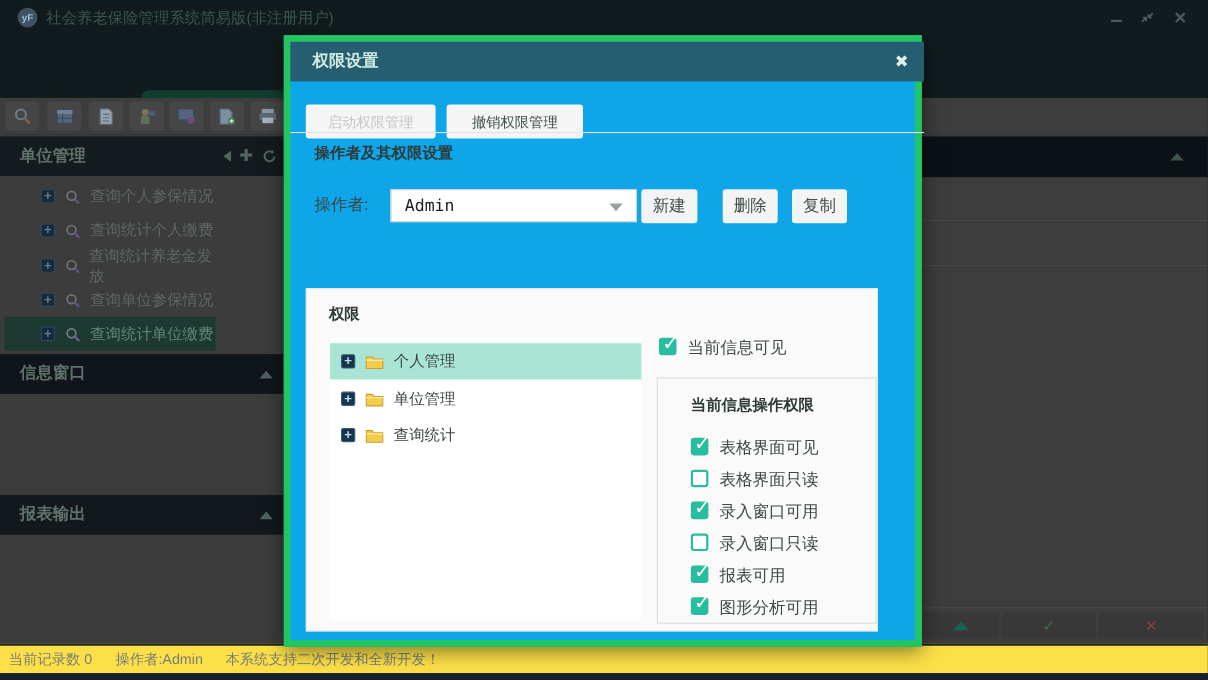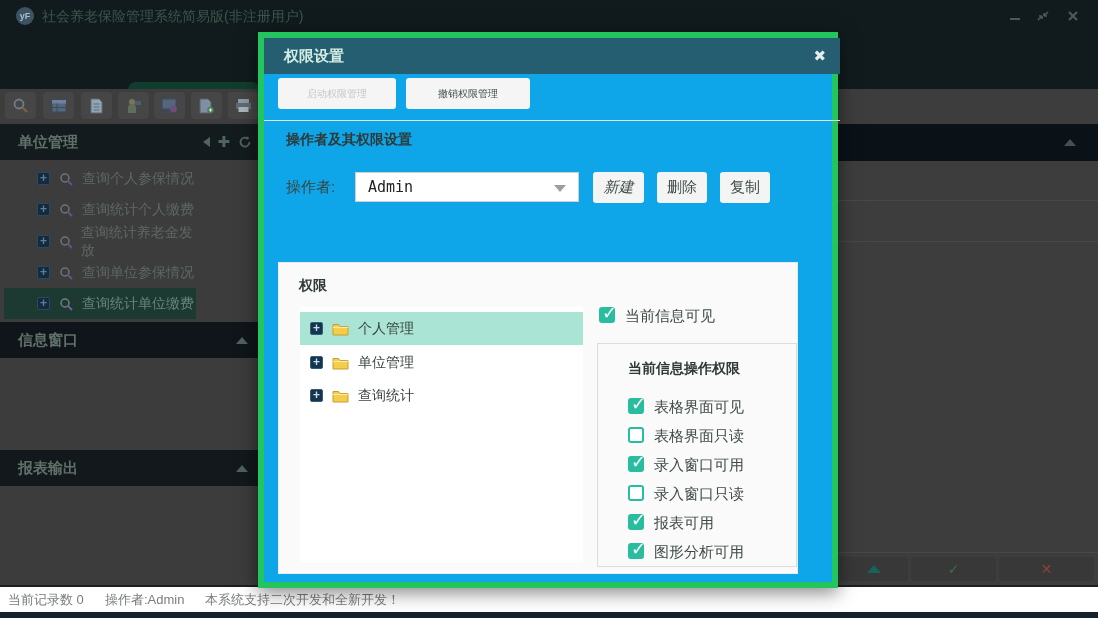--- a/index.html
+++ b/index.html
@@ -61,47 +61,47 @@
   .main-darkband { position:absolute; left:0; top:2px; width:840px; height:37px; background:#0a1117; }
   .main-darkband .tri-up { position:absolute; right:22px; top:15px;
     border-bottom-color:#3f554c; }
   .main-sep { position:absolute; left:0; width:840px; height:1px; background:#484848; }
   .grid-btn { position:absolute; top:435px; height:24px; background:#383838; border-radius:3px;
     display:flex; align-items:center; justify-content:center; font-size:14px; font-weight:bold; }
   .tri-up-teal { width:0; height:0; border-left:7px solid transparent; border-right:7px solid transparent;
     border-bottom:8px solid #156458; }
 
   
-  .statusbar { position:absolute; left:0; top:585px; width:1098px; height:27px; background:#ffffff;
+  .statusbar { position:absolute; left:0; top:585px; width:1098px; height:27px; background:#fde047;
     border-top:2px solid #1a1f21; color:#787d7a; font-size:13px; line-height:25px; }
   .statusbar span { position:absolute; top:0; }
   .footer-strip { position:absolute; left:0; top:612px; width:1098px; height:6px; background:#16222b; }
 
   
   .modal { position:absolute; left:258px; top:32px; width:580px; height:556px; background:#0ea5e9;
     border:6px solid #22c55e; box-shadow:0 4px 18px rgba(0,0,0,0.5); }
   .modal-header { position:absolute; left:0; top:0; width:576px; height:36px; background:#245e70; }
   .modal-title { position:absolute; left:20px; top:0; line-height:36px; font-size:15px; font-weight:bold; color:#d3ece3; }
   .modal-close { position:absolute; right:14px; top:9px; font-size:15px; font-weight:bold; color:#e4efe9; }
-  .mbtn { position:absolute; top:40px; height:31px; border-radius:3px; background:#f5f5f5;
-    font-size:10px; display:flex; align-items:center; justify-content:center; }
+  .mbtn { position:absolute; top:57px; height:31px; border-radius:3px; background:#f5f5f5;
+    font-size:13px; display:flex; align-items:center; justify-content:center; }
   .mbtn-start { left:14px; width:118px; color:#c3c8c6; }
   .mbtn-revoke { left:142px; width:124px; color:#414e4a; }
   .mdivider { position:absolute; left:0; top:82px; width:576px; height:1px; background:#e3e3e3; }
   .msection-title { position:absolute; left:22px; top:93px; font-size:14px; font-weight:bold; color:#2f3a37; }
   .op-label { position:absolute; left:22px; top:134px; height:30px; line-height:30px; font-size:15px; color:#3a4642; }
   .op-select { position:absolute; left:91px; top:134px; width:224px; height:30px; background:#fff;
     border:1px solid #cfcfcf; }
   .op-select .val { position:absolute; left:12px; top:0; line-height:28px;
     font-family:"DejaVu Sans Mono","Liberation Mono",monospace; font-size:15px; color:#222; }
   .op-caret { position:absolute; right:12px; top:12px; width:0; height:0;
     border-left:6px solid transparent; border-right:6px solid transparent; border-top:7px solid #98a0a0; }
   .op-btn { position:absolute; top:134px; height:31px; background:#f4f4f4; border-radius:3px;
     font-size:15px; color:#414e4a; display:flex; align-items:center; justify-content:center; }
-  .ob1 { left:329px; width:51px;font-style:italic; } .ob2 { left:393px; width:50px; } .ob3 { left:456px; width:50px; }
+  .ob1 { left:319px; width:51px; } .ob2 { left:393px; width:50px; } .ob3 { left:456px; width:50px; }
 
   .pwd-panel { position:absolute; left:14px; top:173px; width:520px; height:46px; background:#f6f6f6;
     border:1px solid #ececec; overflow:hidden; }
   .pwd-title { position:absolute; left:20px; top:13px; font-size:14px; font-weight:bold; color:#2f3a37; }
   .stub { position:absolute; bottom:-1px; height:6px; background:#fbfbfb; border:1px solid #e0e0e0; border-bottom:none; }
 
   .perm-panel { position:absolute; left:14px; top:224px; width:520px; height:312px; background:#fafafa;
     border:1px solid #eaeaea; }
   .perm-title { position:absolute; left:20px; top:14px; font-size:14px; font-weight:bold; color:#2f3a37; }
   .perm-tree { position:absolute; left:21px; top:44px; width:283px; height:256px; background:#ffffff; }

